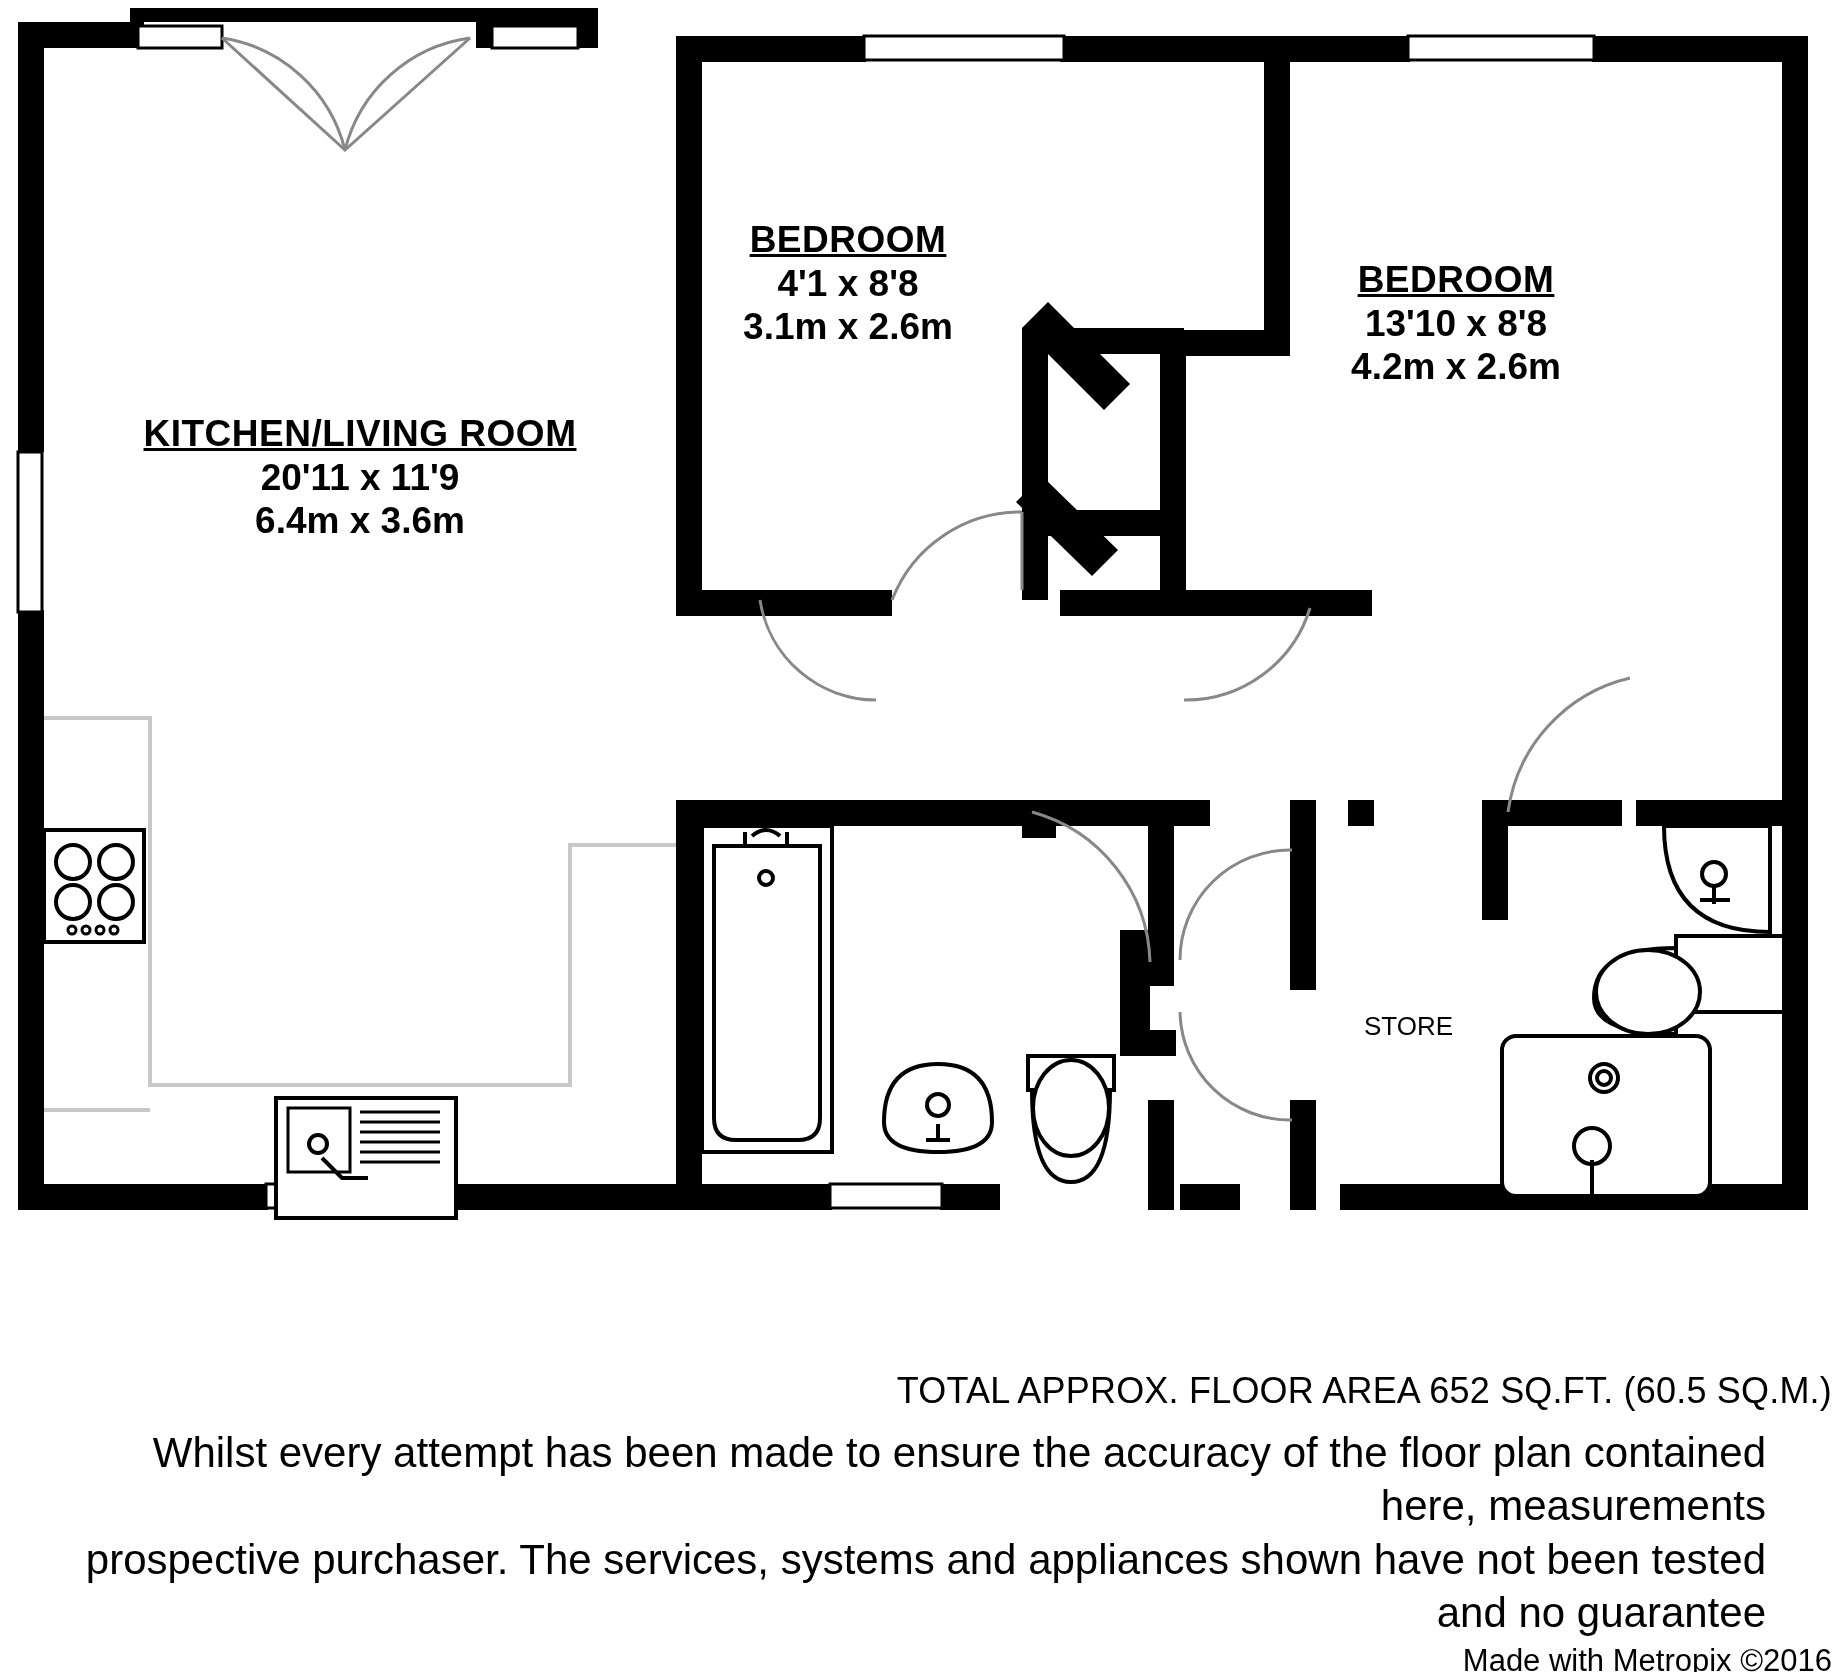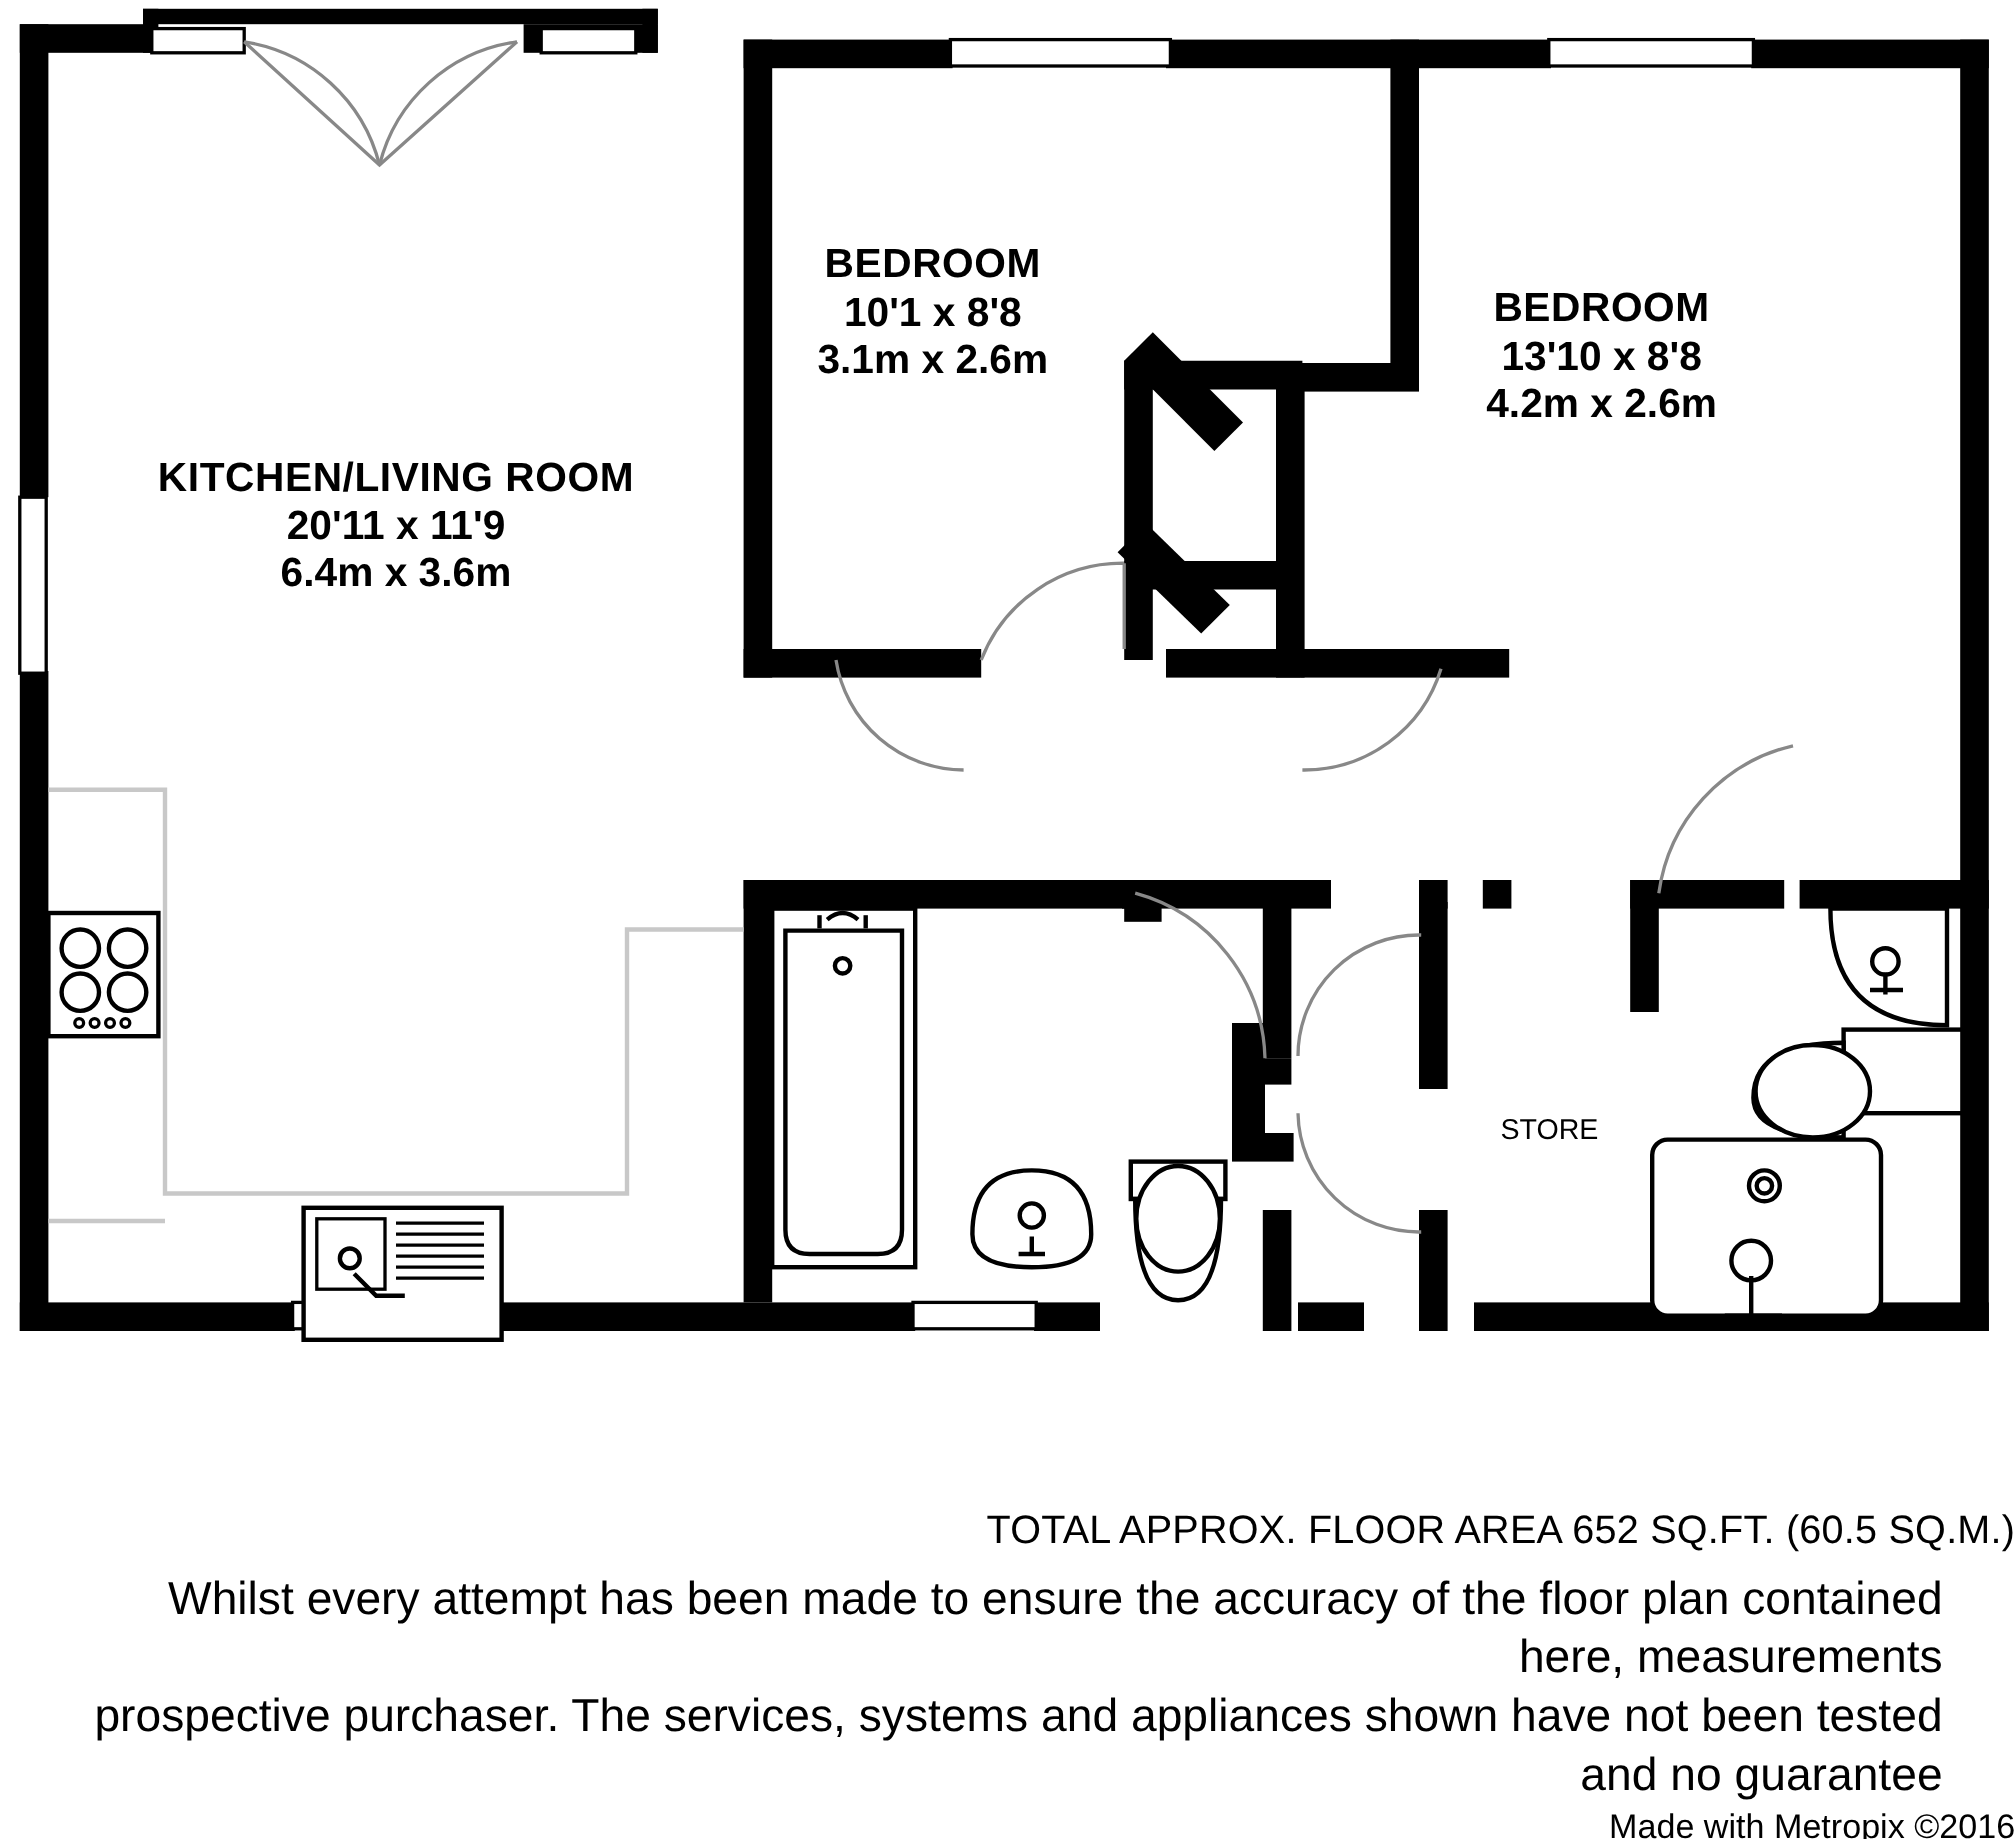--- a/index.html
+++ b/index.html
@@ -27,20 +27,21 @@
     position: absolute;
     text-align: center;
     font-weight: bold;
     line-height: 1.18;
     white-space: nowrap;
   }
   .room-label .rl-name {
     display: block;
     font-size: 37px;
     letter-spacing: 0.5px;
+    text-decoration: underline;
   }
   .room-label .rl-imp {
     display: block;
     font-size: 37px;
   }
   .room-label .rl-met {
     display: block;
     font-size: 37px;
   }
   .small-label {
@@ -269,21 +270,21 @@
   </svg>
 
   <div class="room-label" style="left:60px; top:412px; width:600px;">
     <span class="rl-name">KITCHEN/LIVING ROOM</span>
     <span class="rl-imp">20'11 x 11'9</span>
     <span class="rl-met">6.4m x 3.6m</span>
   </div>
 
   <div class="room-label" style="left:638px; top:218px; width:420px;">
     <span class="rl-name">BEDROOM</span>
-    <span class="rl-imp">10'1 x 8'8</span>
+    <span class="rl-imp">4'1 x 8'8</span>
     <span class="rl-met">3.1m x 2.6m</span>
   </div>
 
   <div class="room-label" style="left:1246px; top:258px; width:420px;">
     <span class="rl-name">BEDROOM</span>
     <span class="rl-imp">13'10 x 8'8</span>
     <span class="rl-met">4.2m x 2.6m</span>
   </div>
 
   <div class="small-label" style="left:1364px; top:992px;">STORE</div>

